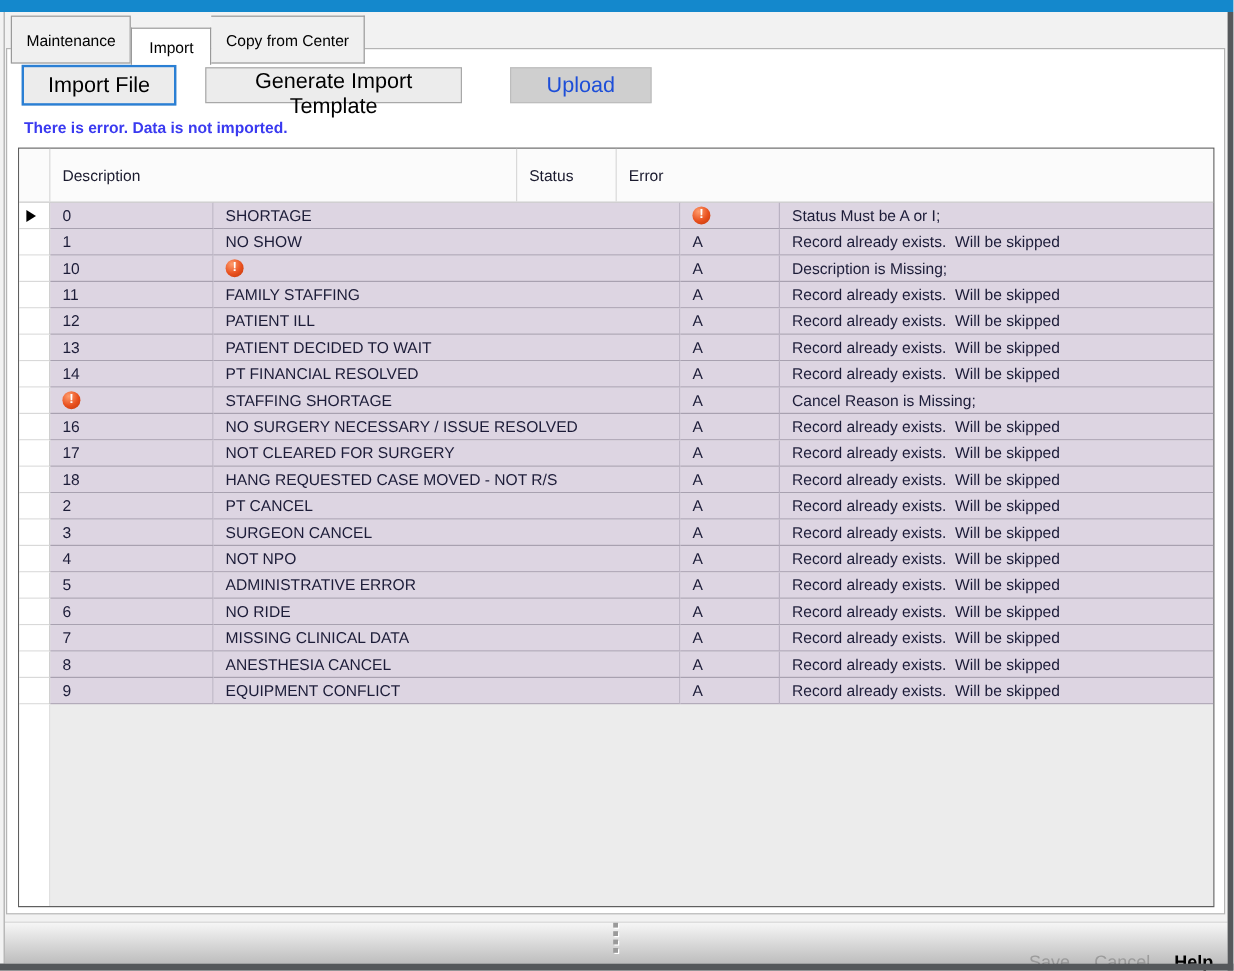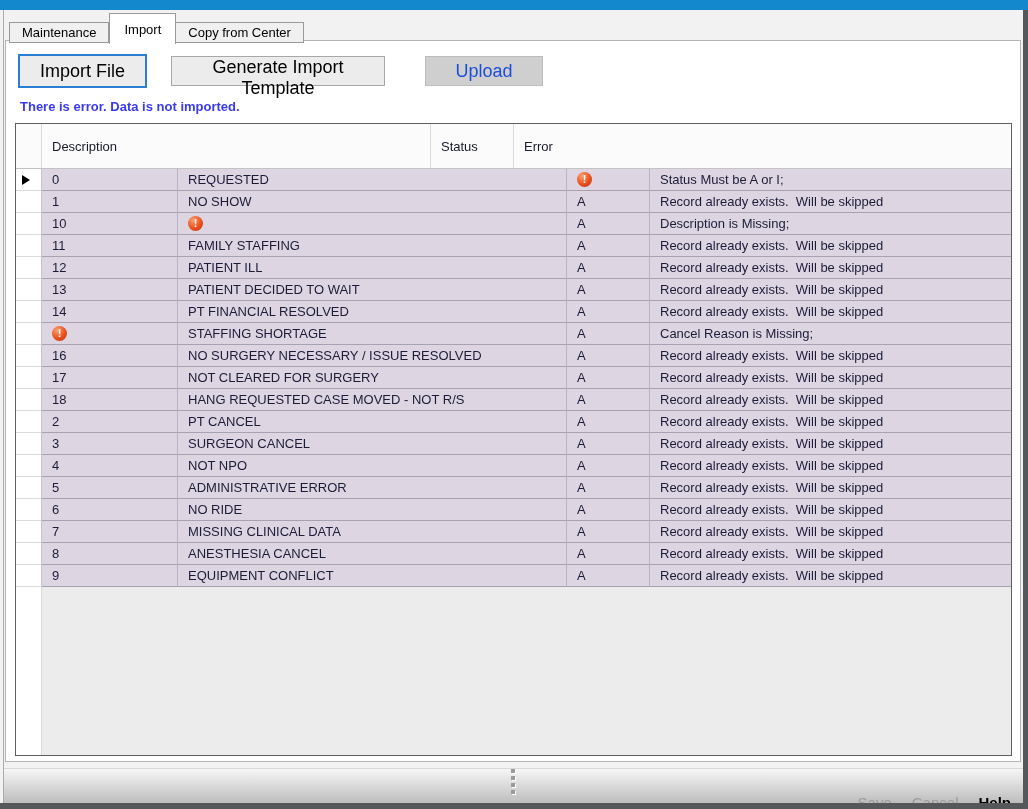--- a/index.html
+++ b/index.html
@@ -7,21 +7,21 @@
   body { font-family:"Liberation Sans", sans-serif; font-size:13px; background:#f2f2f2; }
 
   .window { position:relative; width:1028px; height:809px; background:#f2f2f2; }
   .titlebar { position:absolute; top:0; left:0; right:0; height:10px; background:#1488cc; }
   .frame-left { position:absolute; top:10px; left:0; bottom:6px; width:4px; background:#f2f2f2; border-right:1px solid #ababab; }
   .frame-right { position:absolute; top:10px; right:0; bottom:0; width:5px; background:#55585b; }
   .frame-bottom { position:absolute; left:0; right:0; bottom:0; height:6px; background:#55585b; }
 
   
   .tabstrip { position:absolute; top:13px; left:9px; display:flex; align-items:flex-end; z-index:3; }
-  .tab { height:21px; padding:0 12px; background:#f0f0f0; border:1px solid #9a9a9a; border-left:none;
+  .tab { height:40px; padding:0 12px; background:#f0f0f0; border:1px solid #9a9a9a; border-left:none;
          display:flex; align-items:center; color:#000; cursor:default; }
   .tab:first-child { border-left:1px solid #9a9a9a; }
   .tab.active { height:31px; background:#fff; border:1px solid #9a9a9a; border-bottom:none; margin-bottom:-1px;
                 padding:0 14px; position:relative; z-index:4; }
 
   
   .tabpage { position:absolute; top:40px; left:5px; width:1016px; height:722px; background:#fff;
              border:1px solid #b5b5b5; z-index:2; }
 
   
@@ -104,21 +104,21 @@
       <div class="grid-header">
         <div class="cell col-rowhdr"></div>
         <div class="cell col-desc">Description</div>
         <div class="cell col-status">Status</div>
         <div class="cell col-error">Error</div>
       </div>
       <div class="grid-rows" id="grid-rows">
           <div class="grid-row">
             <div class="cell rowhdr col-rowhdr"><span class="arrow"></span></div>
             <div class="cell col-reason"><span>0</span></div>
-            <div class="cell col-desc"><span>REQUESTED</span></div>
+            <div class="cell col-desc"><span>SHORTAGE</span></div>
             <div class="cell col-status"><span class="err-icon">!</span></div>
             <div class="cell col-error"><span>Status Must be A or I;</span></div>
           </div>
           <div class="grid-row">
             <div class="cell rowhdr col-rowhdr"></div>
             <div class="cell col-reason"><span>1</span></div>
             <div class="cell col-desc"><span>NO SHOW</span></div>
             <div class="cell col-status"><span>A</span></div>
             <div class="cell col-error"><span>Record already exists.  Will be skipped</span></div>
           </div>

